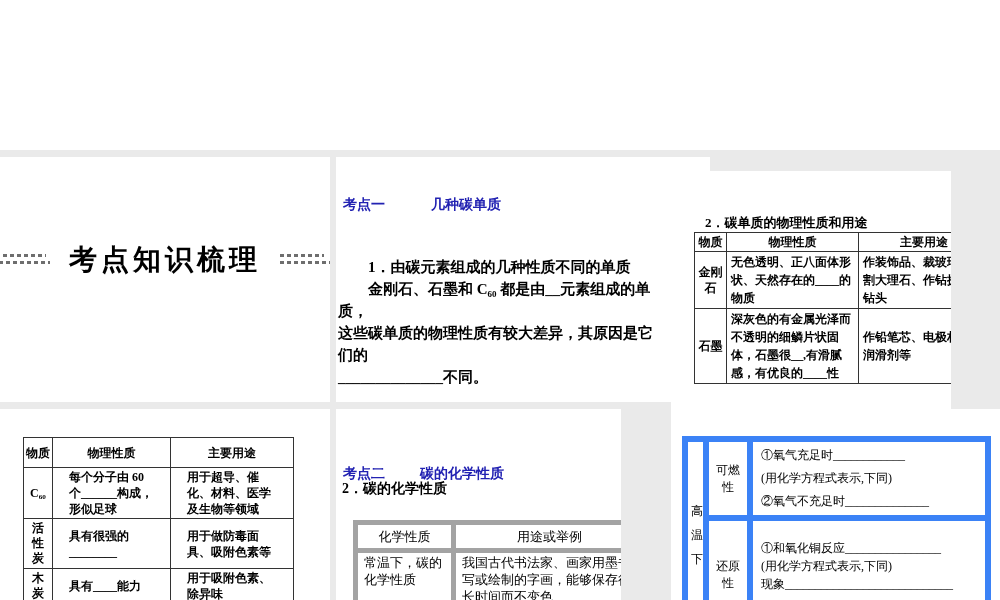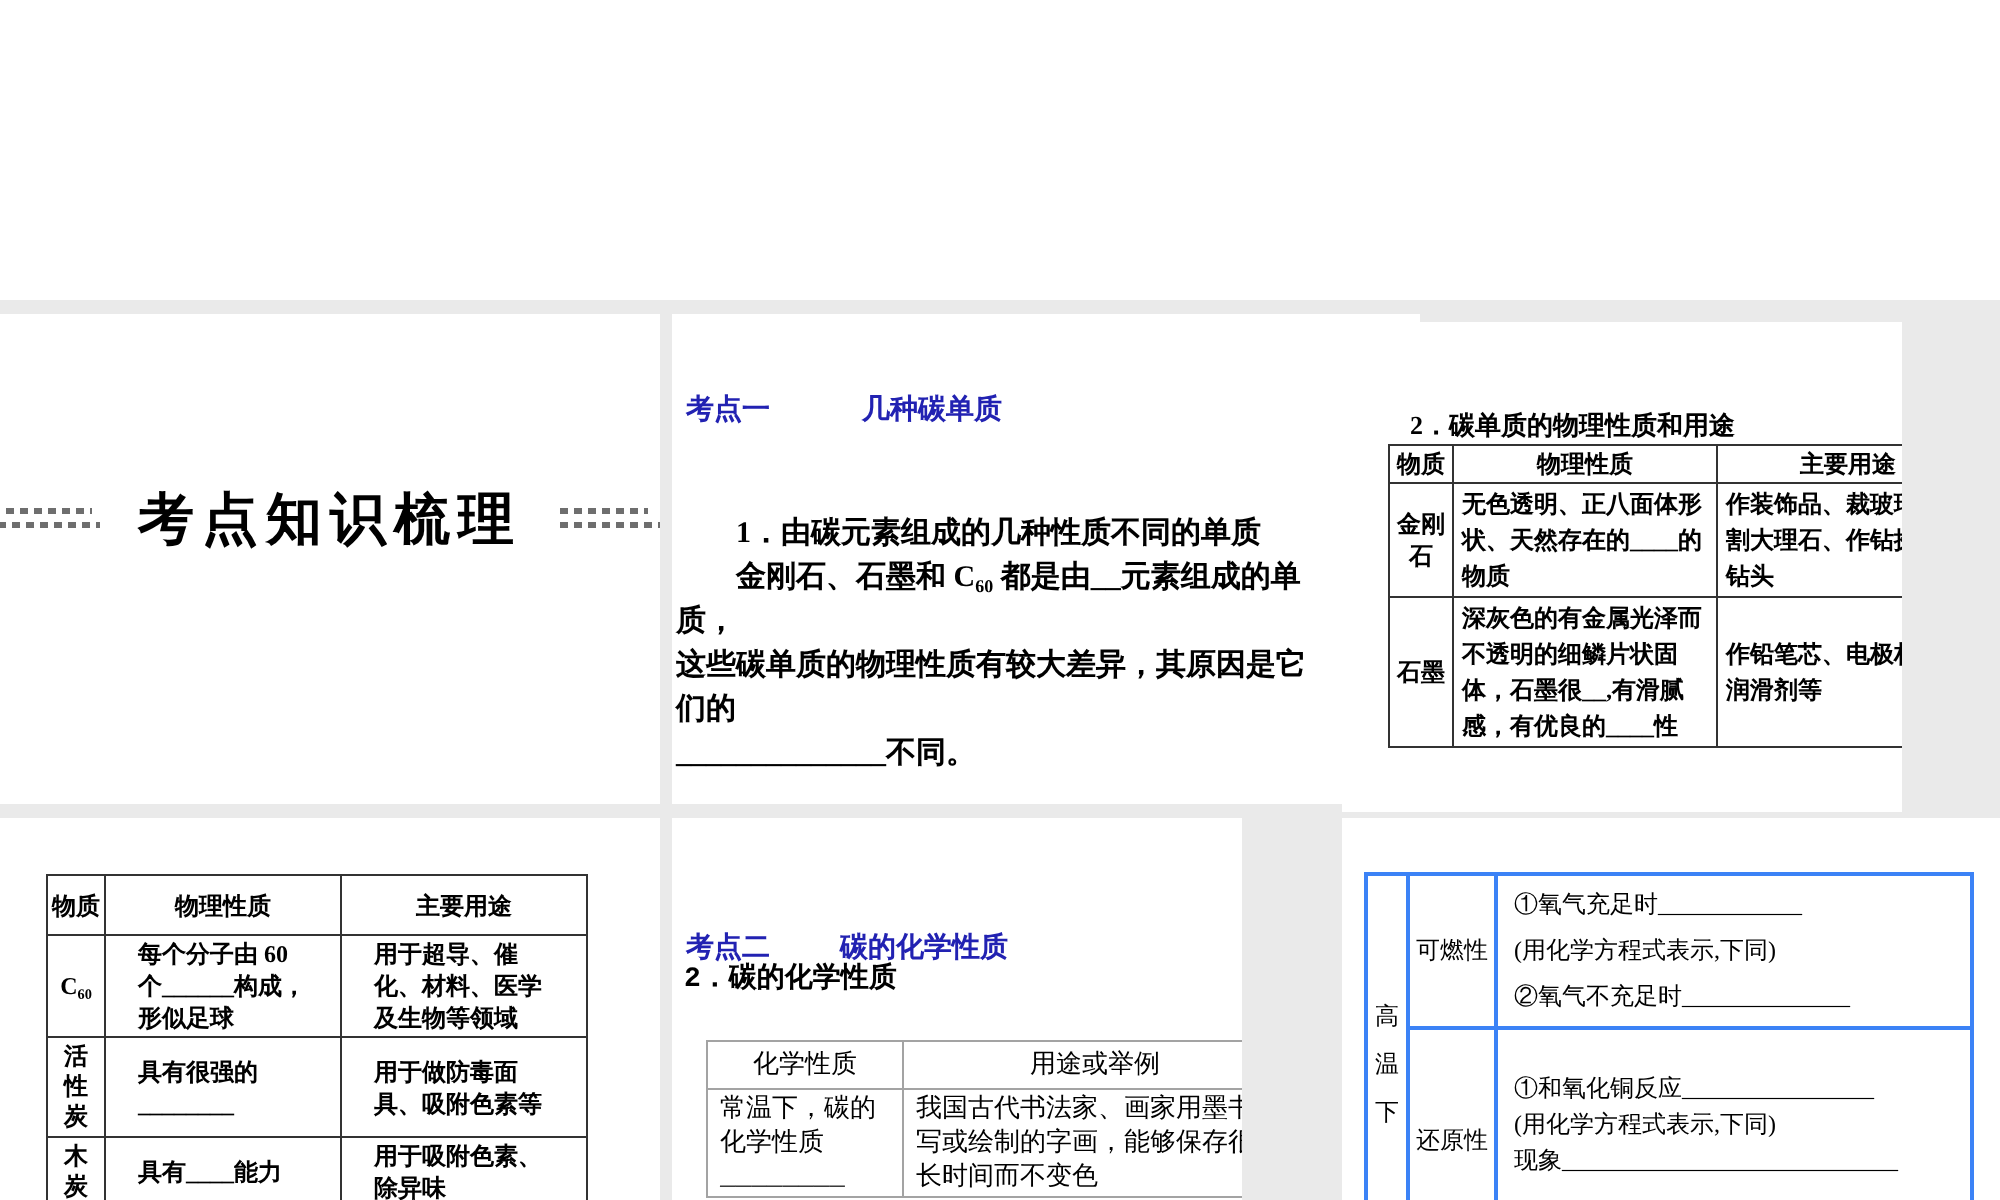--- a/index.html
+++ b/index.html
@@ -5,23 +5,23 @@
   html,body { margin:0; padding:0; }
   .canvas {
     position:relative; width:1000px; height:600px;
     background:#eaeaea; overflow:hidden;
     font-family:"Liberation Serif", serif; color:#000;
   }
   .band-top { position:absolute; left:0; top:0; width:1000px; height:150px; background:#ffffff; }
   .slide { position:absolute; background:#ffffff; overflow:hidden; }
   #s1 { left:0;   top:157px; width:330px; height:245px; }
   #s2 { left:336px; top:157px; width:374px; height:245px; }
-  #s3 { left:671px; top:161px; width:280px; height:245px; }
+  #s3 { left:671px; top:171px; width:280px; height:245px; }
   #s4 { left:0;   top:409px; width:330px; height:191px; }
-  #s5 { left:336px; top:409px; width:285px; height:191px;font-family:Liberation Mono, monospace; }
+  #s5 { left:336px; top:409px; width:285px; height:191px; }
   #s6 { left:671px; top:409px; width:329px; height:191px; }
 
   
   .s1-row { position:absolute; top:84px; left:0; right:0; display:flex; align-items:center; justify-content:center; gap:19px; }
   .kp-title { font-family:"Liberation Sans", sans-serif; font-weight:bold; font-size:28px; letter-spacing:4px; white-space:nowrap; }
   .deco { width:58px; height:16px; position:relative; flex:0 0 auto; }
   .deco i { position:absolute; height:3px; background:repeating-linear-gradient(90deg,#6e6e6e 0 4px,transparent 4px 7px); }
   .deco.left  i.t { top:2px; left:4px; width:50px; }
   .deco.left  i.b { top:9px; left:0;   width:58px; }
   .deco.right i.t { top:2px; left:0;   width:44px; }
@@ -56,29 +56,29 @@
   #s4 .hrow { height:30px; }
   #s4 .r1 { height:40px; } #s4 .r2 { height:50px; } #s4 .r3 { height:31px; }
   #s4 td.sub { text-align:center; padding:0 3px; line-height:15px; font-weight:bold; }
   #s4 td.txt { padding:1px 16px; line-height:16px; font-weight:bold; }
 
   
   #s5 .tagrow { top:56px; }
   #s5 .tag-title { left:77px; }
   .s5-subtitle { position:absolute; top:71px; left:6px; font-size:14px; font-weight:bold; }
   #s5 table { position:absolute; top:111px; left:17px; width:290px; }
-  #s5 td, #s5 th { border:1px solid #a3a3a3; font-size:13px; vertical-align:middle; }
+  #s5 td, #s5 th { border:5px solid #a3a3a3; font-size:13px; vertical-align:middle; }
   #s5 th { font-weight:normal; text-align:center; height:21px; line-height:18px; }
   #s5 col.c1 { width:98px; } #s5 col.c2 { width:192px; }
   #s5 .r1 { height:51px; }
   #s5 td.txt { padding:1px 6px; line-height:17px; }
 
   
   #s6 table { position:absolute; top:27px; left:11px; width:303px; }
-  #s6 td { border:2px solid #3b82f6; font-size:12px; vertical-align:middle; }
+  #s6 td { border:6px solid #3b82f6; font-size:12px; vertical-align:middle; }
   #s6 col.c1 { width:21px; } #s6 col.c2 { width:44px; } #s6 col.c3 { width:238px; }
   #s6 .rowA { height:77px; }
   #s6 .rowB { height:113px; }
   #s6 .rowB td { border-top:2px solid #444; }
   #s6 td.vhead { text-align:center; line-height:24px; padding:0 3px; word-break:break-all; }
   #s6 td.lbl { text-align:center; padding:0 2px; }
   #s6 td.body { padding:2px 2px 2px 8px; }
   #s6 .rowA td.body { line-height:23px; }
   #s6 .rowB td.body { line-height:18px; }
 </style>

